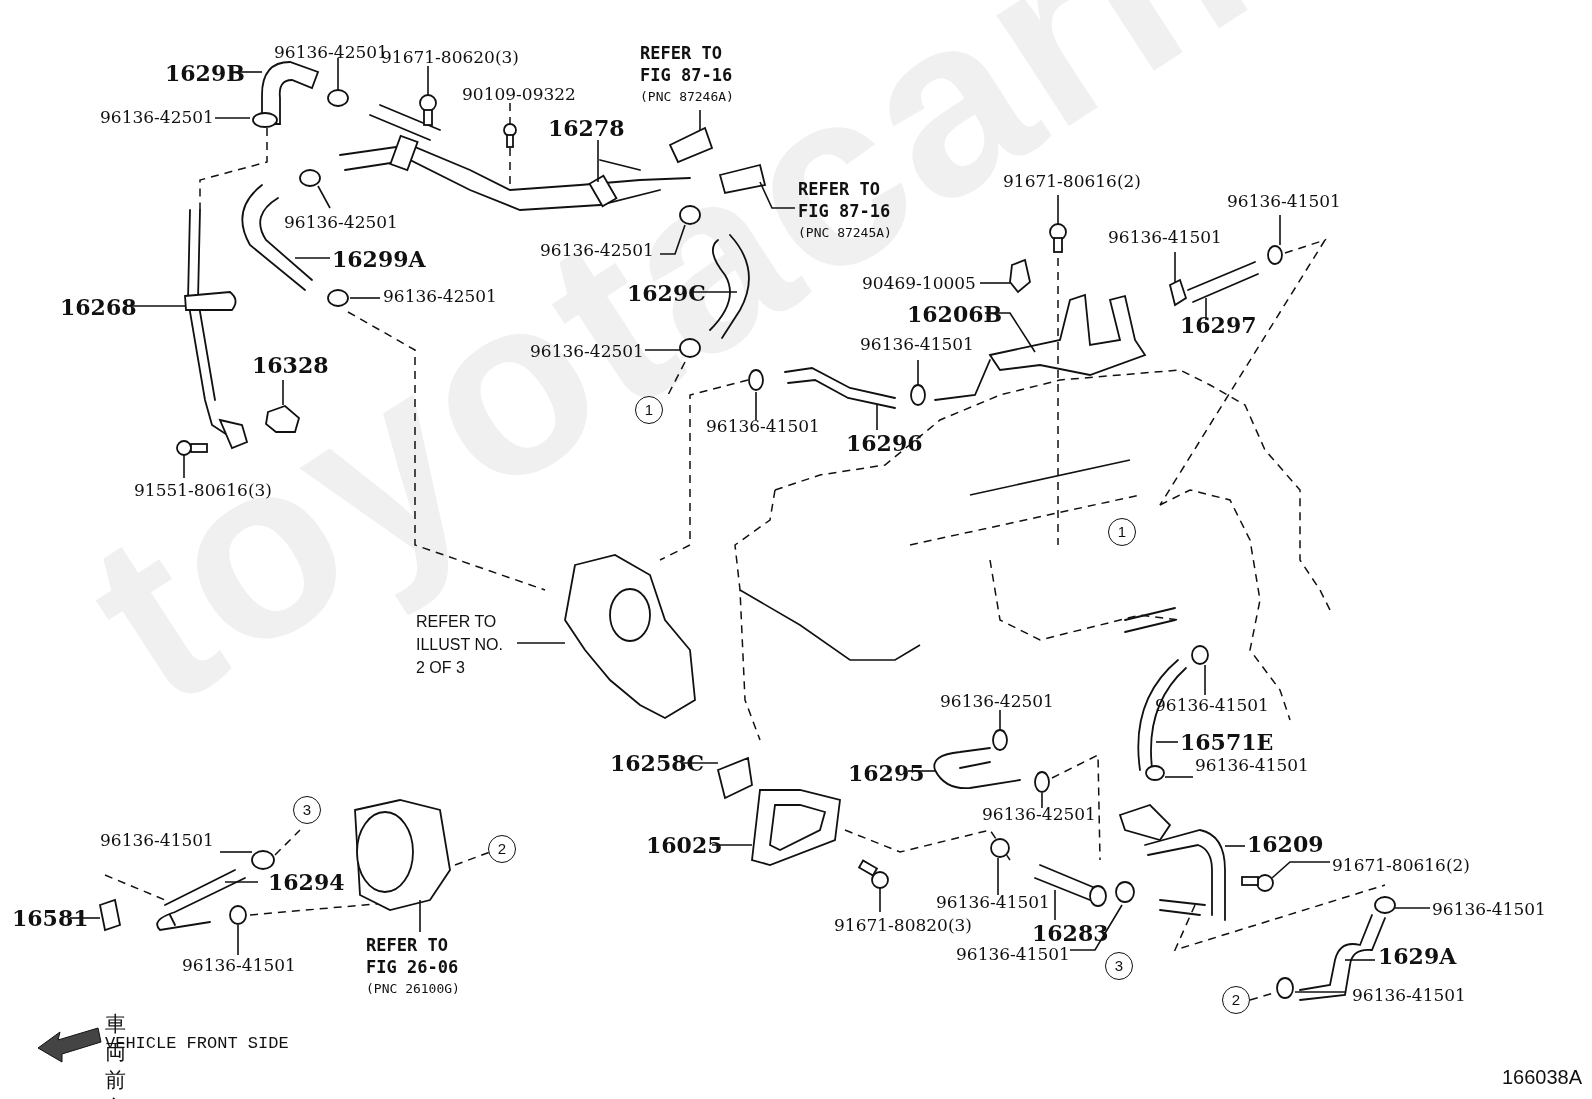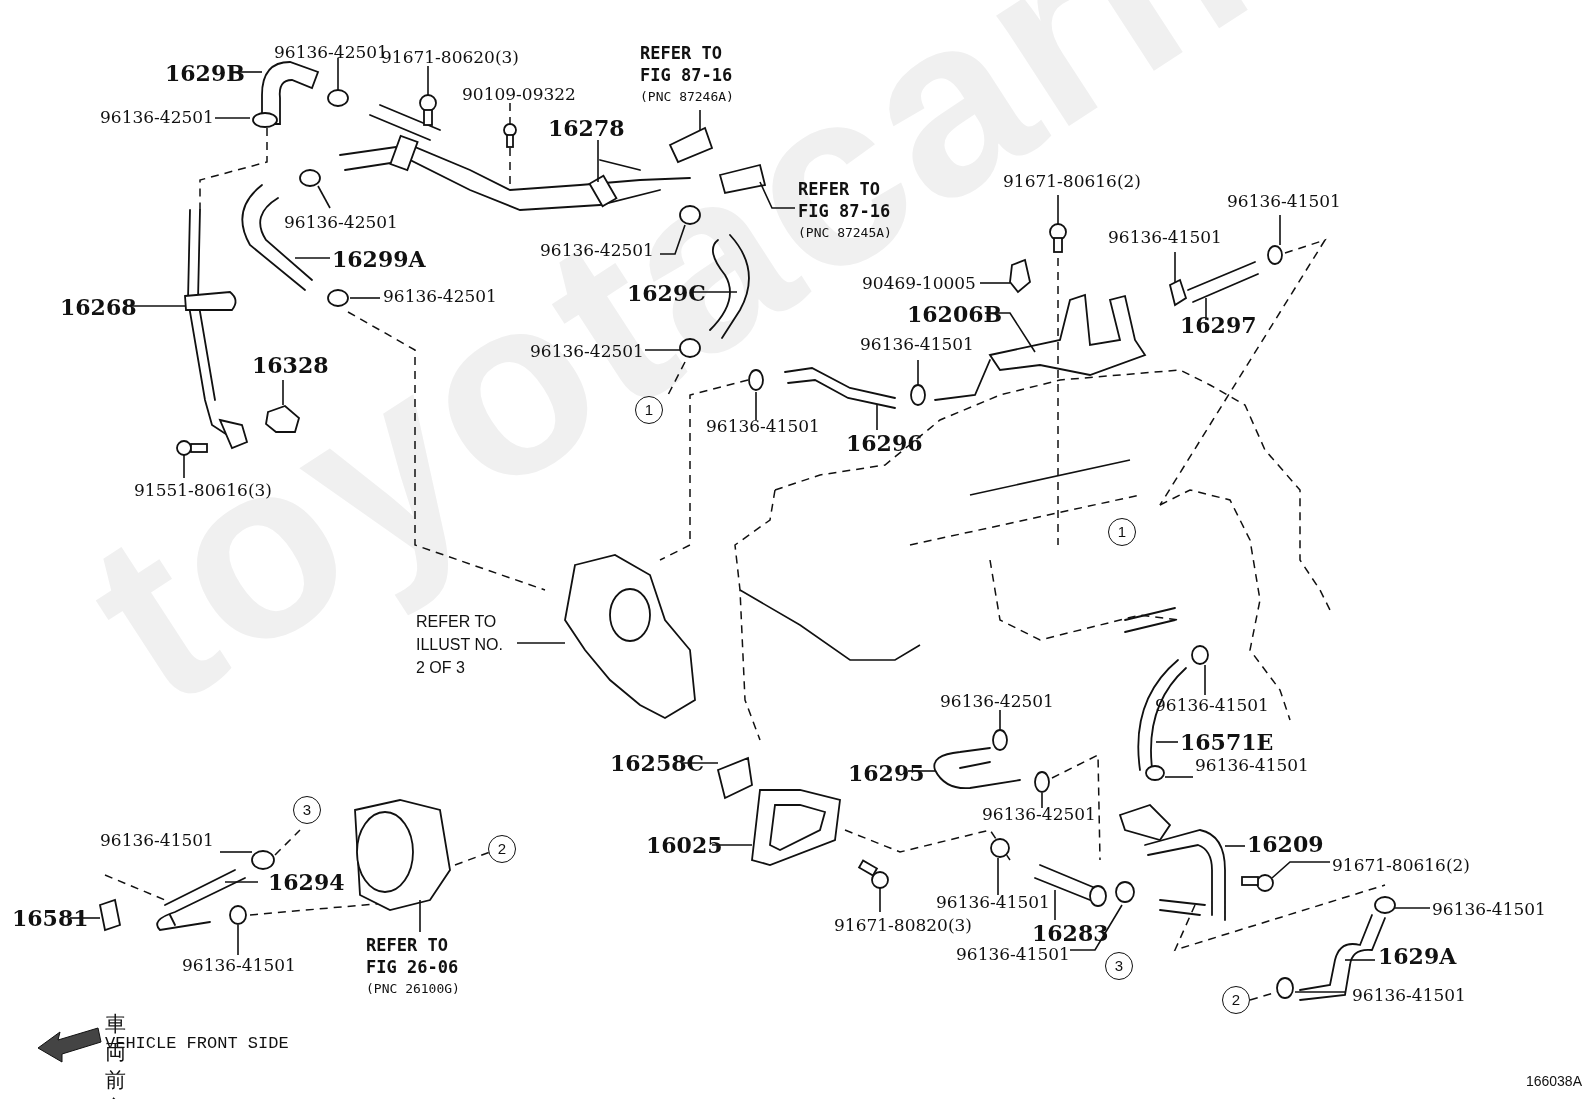--- a/index.html
+++ b/index.html
@@ -12,21 +12,21 @@
   .ref .pnc{font-weight:normal;font-size:13px;}
   .refs{font-family:"Liberation Sans",sans-serif;font-size:16px;line-height:23px;}
   .circ{position:absolute;width:26px;height:26px;border:1.5px solid #111;border-radius:50%;text-align:center;line-height:26px;font-family:"Liberation Sans",sans-serif;font-size:15px;background:#fff;}
   svg .ln{stroke:#111;stroke-width:1.6;fill:none;}
   svg .dash{stroke:#111;stroke-width:1.5;fill:none;stroke-dasharray:8 6;}
   svg .part{stroke:#111;stroke-width:1.8;fill:#fff;}
   svg .hose{stroke:#111;stroke-width:1.8;fill:none;stroke-linecap:round;}
   .front{position:absolute;left:40px;top:1010px;}
   .front .jp{position:absolute;left:65px;top:0;font-family:"DejaVu Sans",sans-serif;font-size:21px;}
   .front .en{position:absolute;left:65px;top:24px;font-family:Liberation Mono, monospace;font-size:17px;white-space:nowrap;}
-  .figno{position:absolute;right:10px;bottom:10px;font-family:"Liberation Sans",sans-serif;font-size:14px;}
+  .figno{position:absolute;right:10px;bottom:10px;font-family:"Liberation Sans",sans-serif;font-size:20px;}
 </style>
 </head>
 <body>
 
 <div class="wm">toyotacarme.ru</div>
 
 <svg id="canvas" viewBox="0 0 1592 1099" xmlns="http://www.w3.org/2000/svg">
 
   <path class="part" d="M262 95 Q262 62 290 62 L318 72 L312 88 L292 80 Q278 80 280 98 L280 124 L262 124 Z"></path>
   <line class="ln" x1="232" y1="72" x2="262" y2="72"></line>

